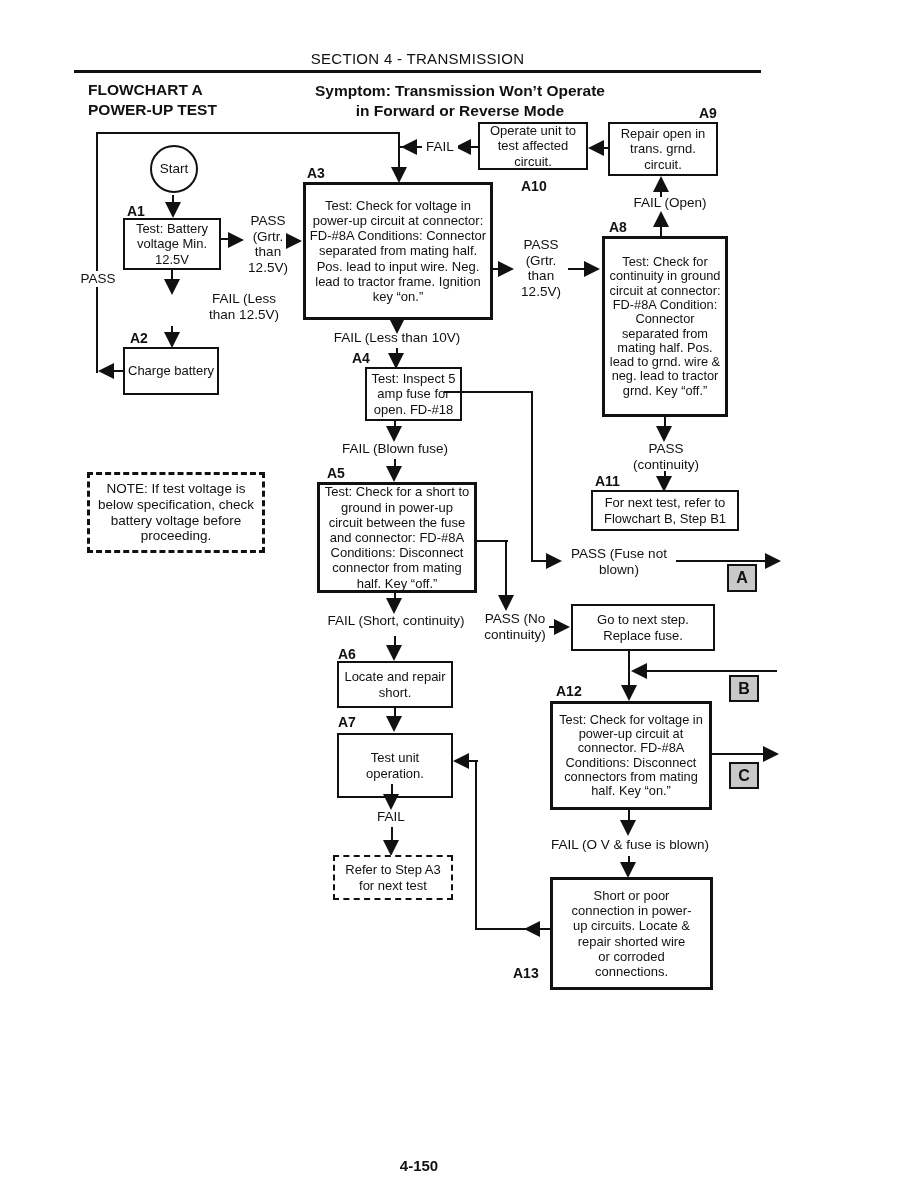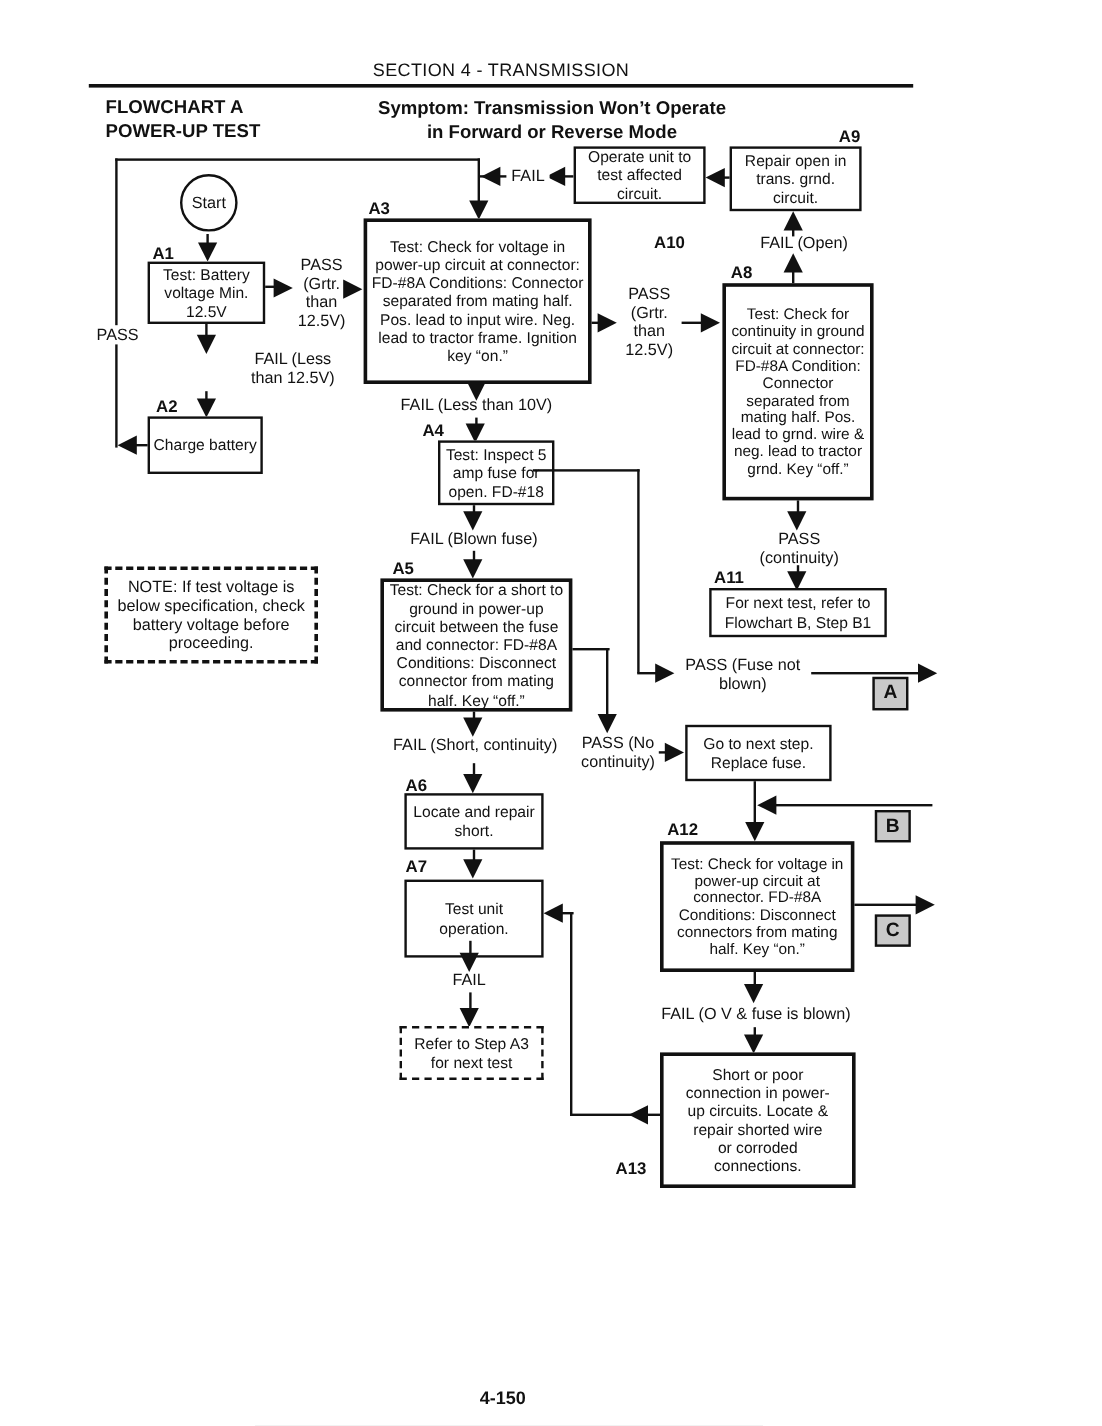--- a/index.html
+++ b/index.html
@@ -157,21 +157,21 @@
 
   <div class="vl" style="left:475px;top:760px;height:170px;"></div>
   <div class="hl" style="left:475px;top:928px;width:75px;"></div>
   <div class="ah ah-l" style="left:524px;top:921px;"></div>
 
   <div class="box dashed heavy" style="left:87px;top:472px;width:178px;height:81px;font-size:13.5px;">NOTE:  If test voltage is below specification, check battery voltage before proceeding.</div>
 
   <div class="lbl" style="left:699px;top:105px;">A9</div>
   <div class="box" style="left:608px;top:122px;width:110px;height:54px;">Repair open in trans. grnd. circuit.</div>
   <div class="box" style="left:478px;top:122px;width:110px;height:48px;">Operate unit to test affected circuit.</div>
-  <div class="lbl" style="left:521px;top:194px;margin-left:24px;">A10</div>
+  <div class="lbl" style="left:521px;top:178px;">A10</div>
   <div class="hl" style="left:602px;top:147px;width:6px;"></div>
   <div class="ah ah-l" style="left:588px;top:140px;"></div>
 
   <div class="ah ah-u" style="left:653px;top:176px;"></div>
   <div class="vl" style="left:660px;top:190px;height:7px;"></div>
   <div class="elabel" style="left:620px;top:195px;width:100px;">FAIL (Open)</div>
   <div class="ah ah-u" style="left:653px;top:211px;"></div>
   <div class="vl" style="left:660px;top:225px;height:12px;"></div>
 
   <div class="lbl" style="left:609px;top:219px;">A8</div>
@@ -179,21 +179,21 @@
 
   <div class="vl" style="left:664px;top:417px;height:11px;"></div>
   <div class="ah ah-d" style="left:656px;top:426px;"></div>
   <div class="elabel" style="left:627px;top:441px;width:78px;">PASS (continuity)</div>
   <div class="vl" style="left:664px;top:471px;height:7px;"></div>
   <div class="ah ah-d" style="left:656px;top:476px;"></div>
 
   <div class="lbl" style="left:595px;top:473px;">A11</div>
   <div class="box" style="left:591px;top:490px;width:148px;height:41px;">For next test, refer to Flowchart B, Step B1</div>
 
-  <div class="box" style="left:571px;top:604px;width:122px;height:47px;">Go to next step. Replace fuse.</div>
+  <div class="box" style="left:571px;top:604px;width:144px;height:47px;">Go to next step. Replace fuse.</div>
   <div class="vl" style="left:628px;top:651px;height:35px;"></div>
   <div class="ah ah-d" style="left:621px;top:685px;"></div>
   <div class="hl" style="left:646px;top:670px;width:131px;"></div>
   <div class="ah ah-l" style="left:631px;top:663px;"></div>
   <div class="conn" style="left:729px;top:675px;height:27px;">B</div>
 
   <div class="lbl" style="left:556px;top:683px;">A12</div>
   <div class="box heavy tight" style="left:550px;top:701px;width:162px;height:109px;">Test:  Check for voltage in power-up circuit at connector. FD-#8A Conditions: Disconnect connectors from mating half.  Key “on.”</div>
   <div class="hl" style="left:712px;top:753px;width:54px;"></div>
   <div class="ah ah-r" style="left:763px;top:746px;"></div>

